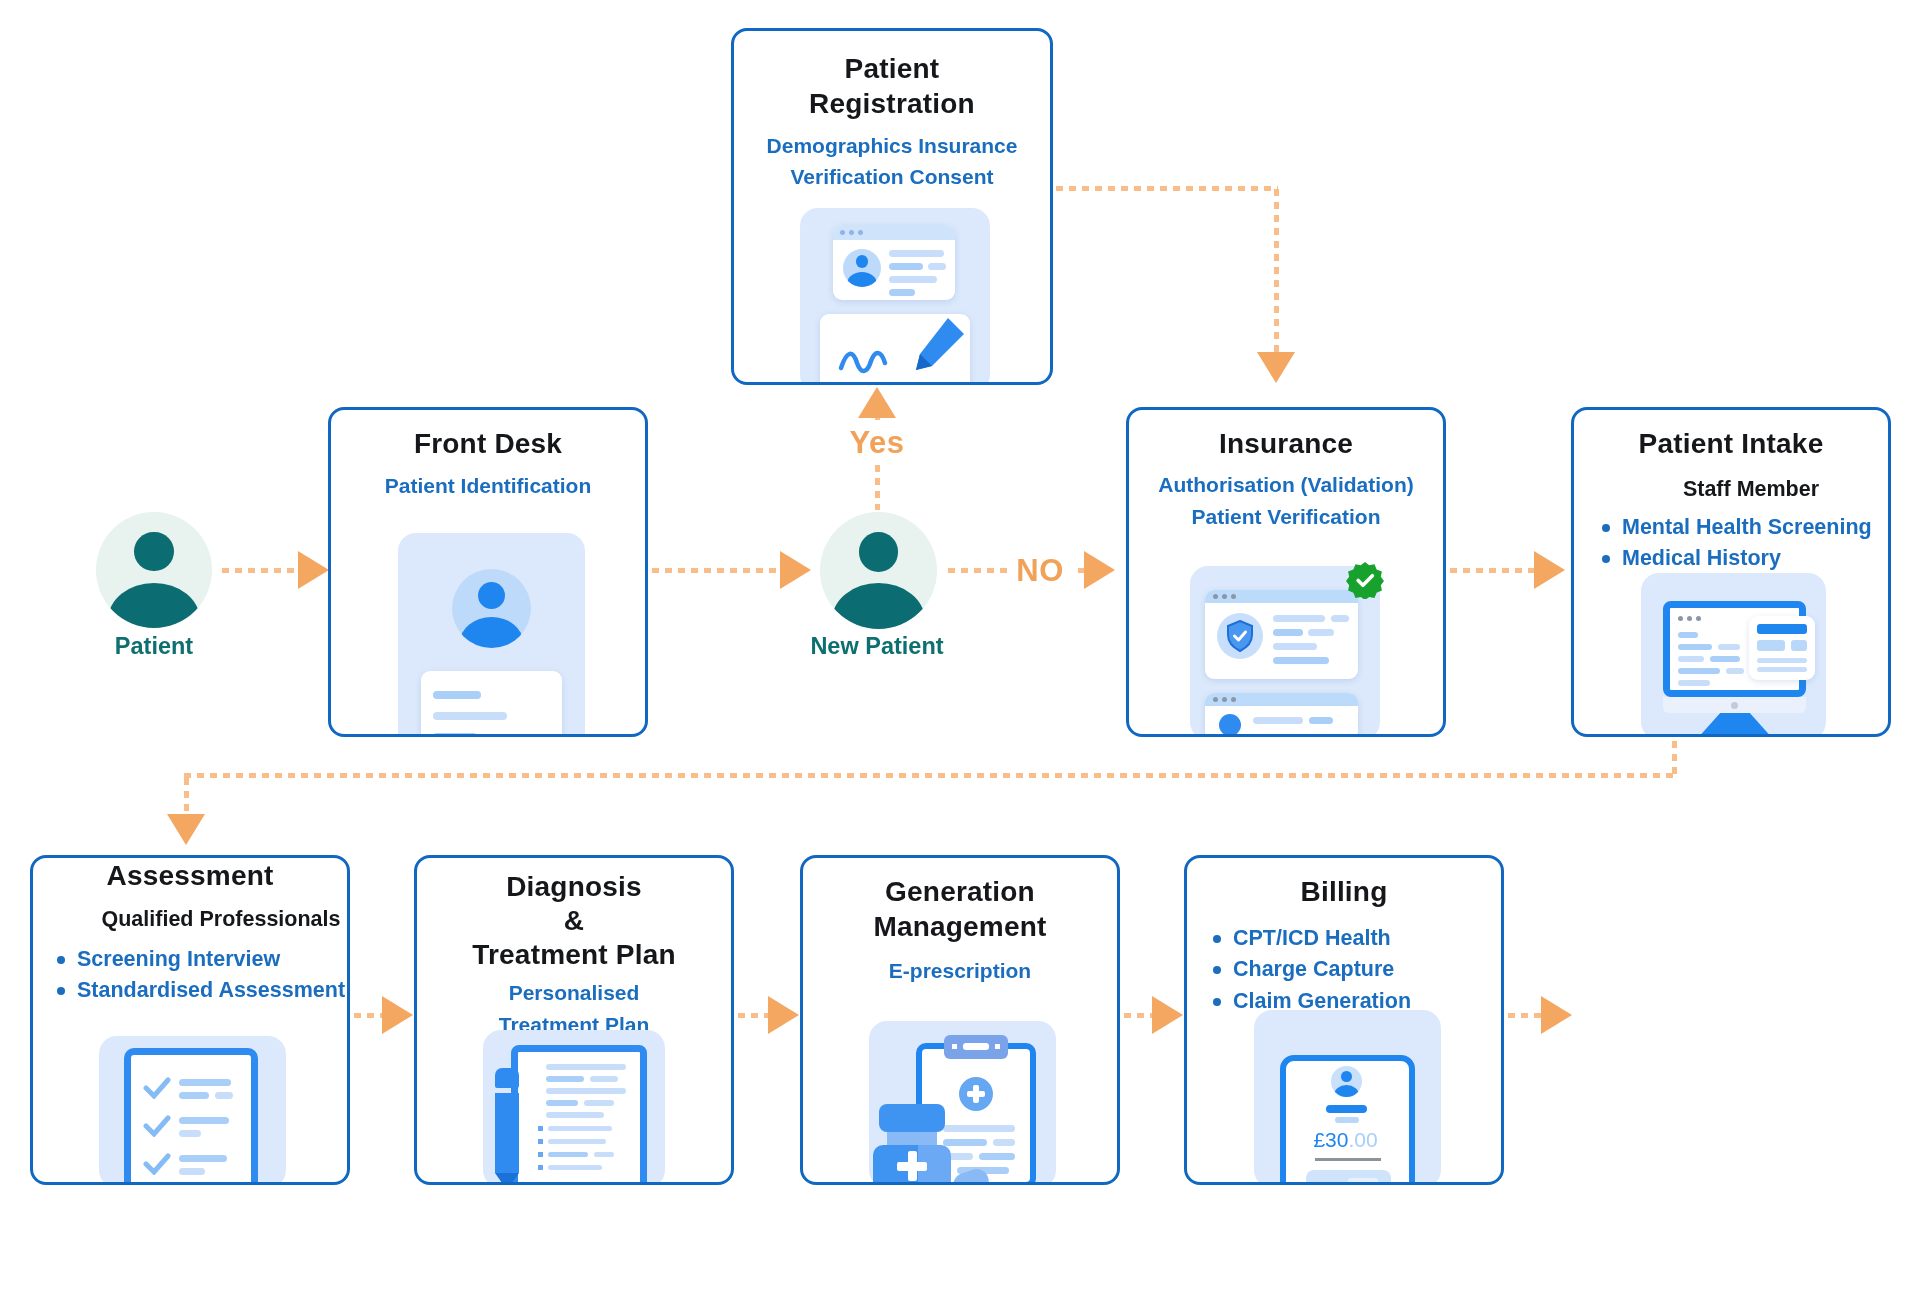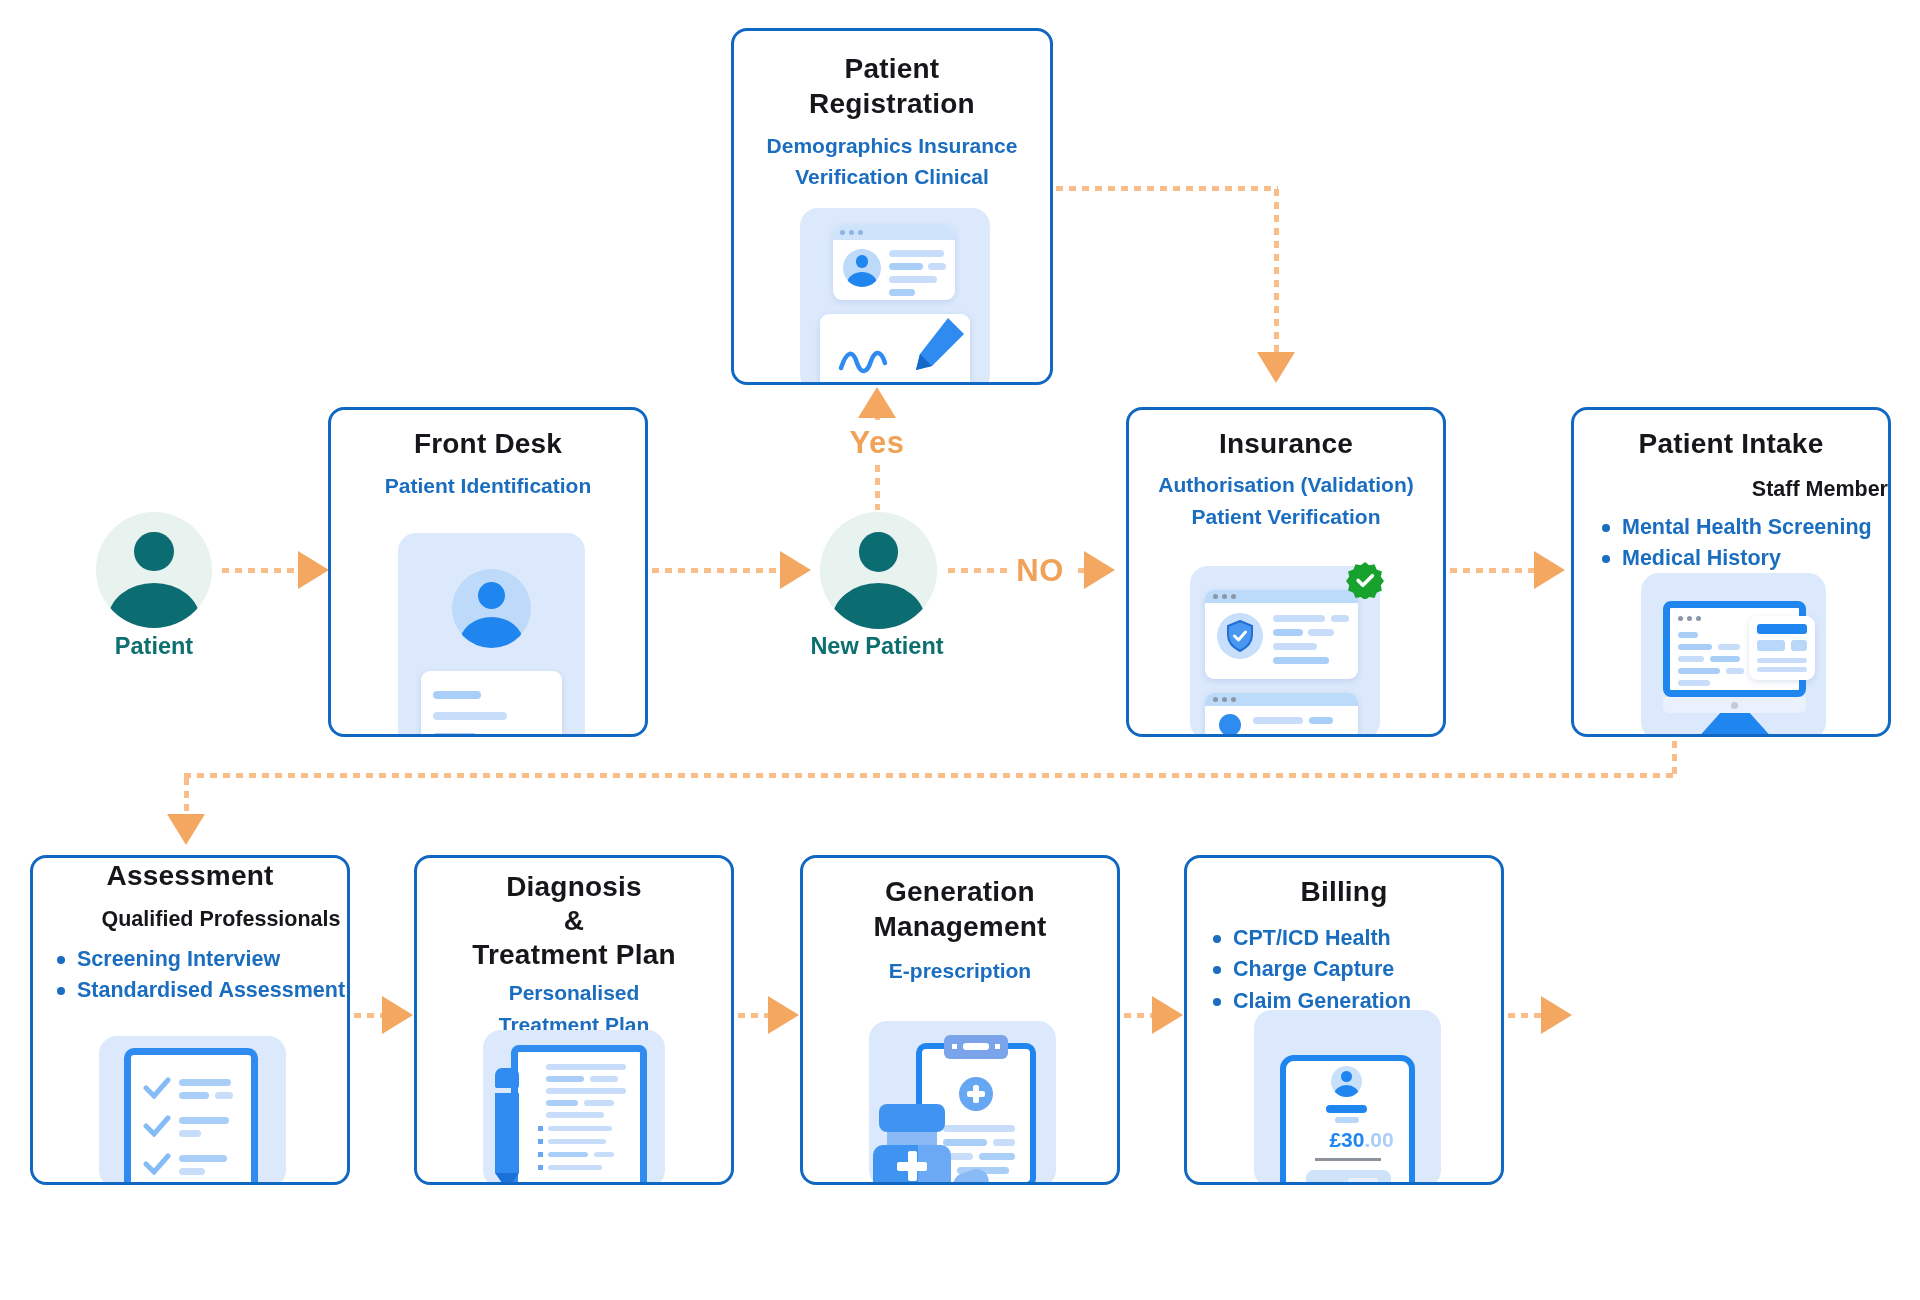--- a/index.html
+++ b/index.html
@@ -91,21 +91,21 @@
   <div class="tavatar" style="left:820px;top:512px;width:117px;height:117px">
       <i class="hd"></i>
       <i class="bd"></i>
     </div>
   <div class="nlabel" style="left:777px;top:633px;width:200px">New Patient</div>
 
   <div class="box" style="left:731px;top:28px;width:322px;height:357px">
     <div class="t" style="margin-top:20px">Patient
 Registration</div>
     <div class="s" style="margin-top:8px">Demographics Insurance
-Verification Clinical</div>
+Verification Consent</div>
     <div class="illus" style="left:66px;top:177px;width:190px;height:185px">
       <div class="card" style="left:33px;top:17px;width:122px;height:75px;overflow:hidden">
         <div class="abs" style="left:0;top:0;right:0;height:15px;background:#cfe4fb"></div>
         <div class="dots" style="left:7px;top:5px">
             <i></i>
             <i></i>
             <i></i>
           </div>
         <div class="bavatar" style="left:10px;top:24px;width:38px;height:38px">
             <i class="hd"></i>
@@ -183,21 +183,21 @@
       </div>
       <svg class="abs" style="left:156px;top:-5px" width="38" height="38" viewBox="0 0 36 36">
         <path fill="#17a22e" d="M18 1l4 3 5-1 2 5 5 2-1 5 3 4-3 4 1 5-5 2-2 5-5-1-4 3-4-3-5 1-2-5-5-2 1-5-3-4 3-4-1-5 5-2 2-5 5 1z"></path>
         <path d="M11.5 18.5l4.5 4.5 9-9" stroke="#fff" stroke-width="3.4" fill="none" stroke-linecap="round" stroke-linejoin="round"></path>
       </svg>
     </div>
   </div>
 
   <div class="box" style="left:1571px;top:407px;width:320px;height:330px">
     <div class="t" style="margin-top:16px">Patient Intake</div>
-    <div class="sh" style="text-align:right;margin:16px 0 0 40px">Staff Member</div>
+    <div class="sh" style="text-align:center;margin:16px 0 0 40px">Staff Member</div>
     <ul class="b" style="margin:10px 0 0 24px">
       <li>Mental Health Screening</li>
       <li>Medical History</li>
     </ul>
     <div class="illus" style="left:67px;top:163px;width:185px;height:167px">
       <div class="abs" style="left:22px;top:28px;width:143px;height:96px;border:7px solid #1f86f0;border-radius:8px;background:#fff;overflow:hidden">
         <div class="dots gray" style="left:8px;top:8px">
             <i></i>
             <i></i>
             <i></i>
@@ -326,21 +326,21 @@
       <li>Claim Generation</li>
     </ul>
     <div class="illus" style="left:67px;top:152px;width:187px;height:178px">
       <div class="abs" style="left:26px;top:45px;width:135px;height:140px;border:6px solid #1f86f0;border-radius:14px;background:#fff"></div>
       <div class="bavatar" style="left:77px;top:56px;width:31px;height:31px;background:#c9e0fb">
           <i class="hd"></i>
           <i class="bd"></i>
         </div>
       <div class="abs" style="left:72px;top:95px;width:41px;height:8px;background:#1f86f0;border-radius:4px"></div>
       <div class="abs" style="left:81px;top:107px;width:24px;height:6px;background:#b9d7f9;border-radius:3px"></div>
-      <div class="abs" style="left:40px;top:118px;width:135px;text-align:center;font-size:21px;font-weight:700;color:#1f86f0"><span>£30</span><span style="color:#a9cef7">.00</span></div>
+      <div class="abs" style="left:24px;top:118px;width:135px;text-align:center;font-size:21px;font-weight:400;color:#1f86f0"><span>£30</span><span style="color:#a9cef7">.00</span></div>
       <div class="abs" style="left:61px;top:148px;width:66px;height:3px;background:#8d929b"></div>
       <div class="abs" style="left:52px;top:160px;width:85px;height:40px;background:#cfe3fb;border-radius:8px">
         <div class="abs" style="left:42px;top:8px;width:30px;height:7px;background:#e7f0fd;border-radius:3px"></div>
 
       </div>
     </div>
   </div>
 
 
 </div>

